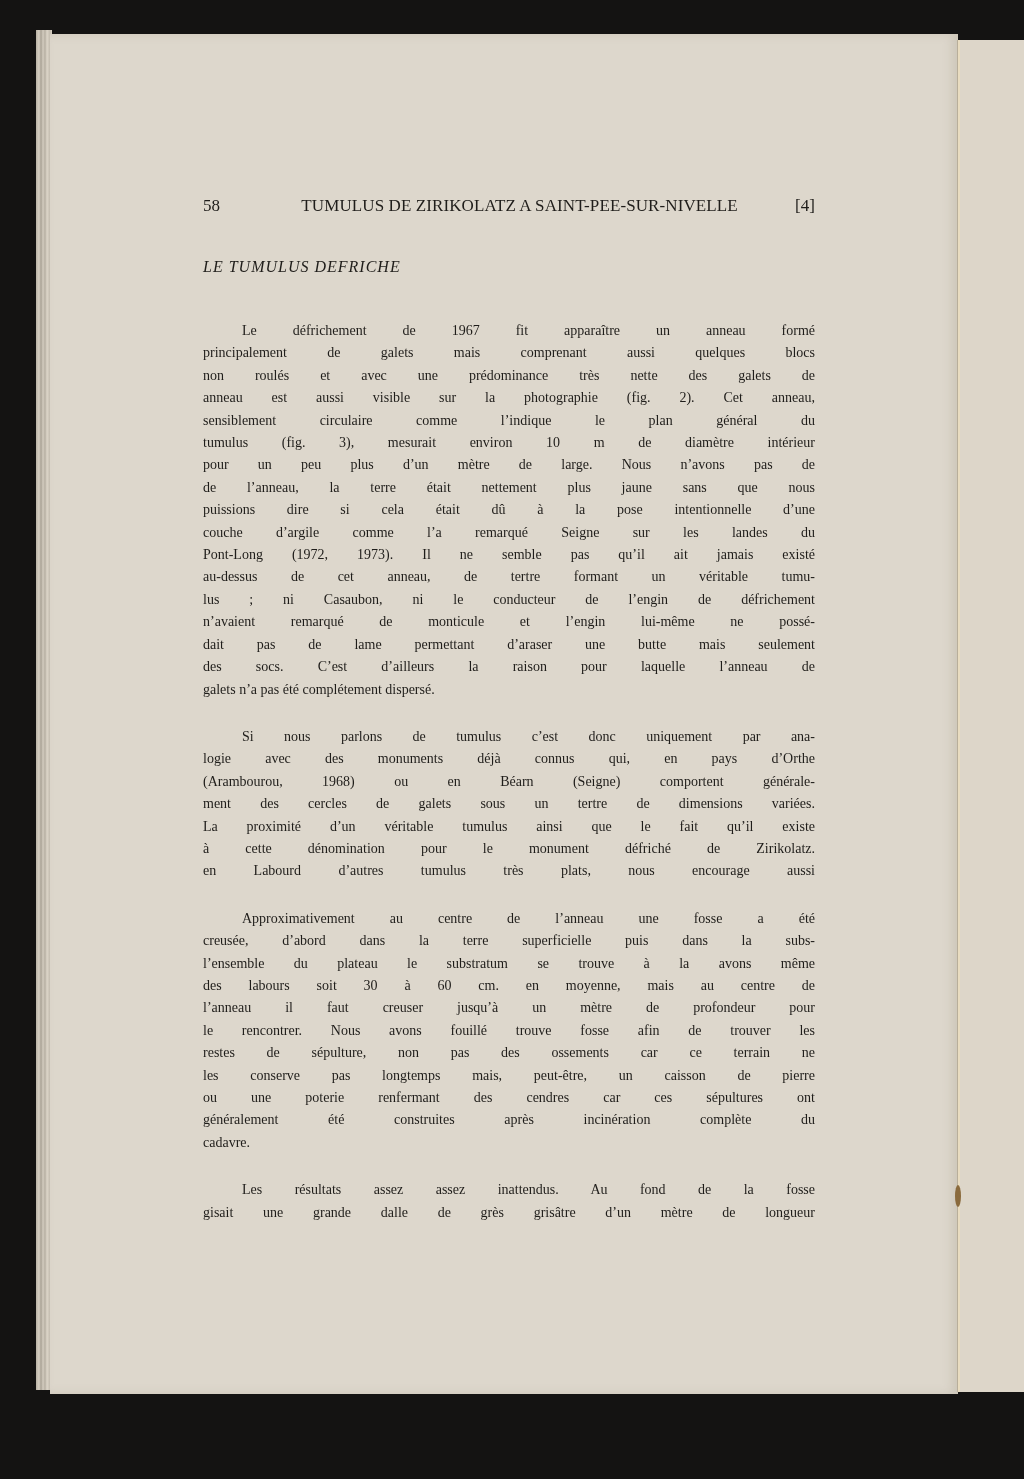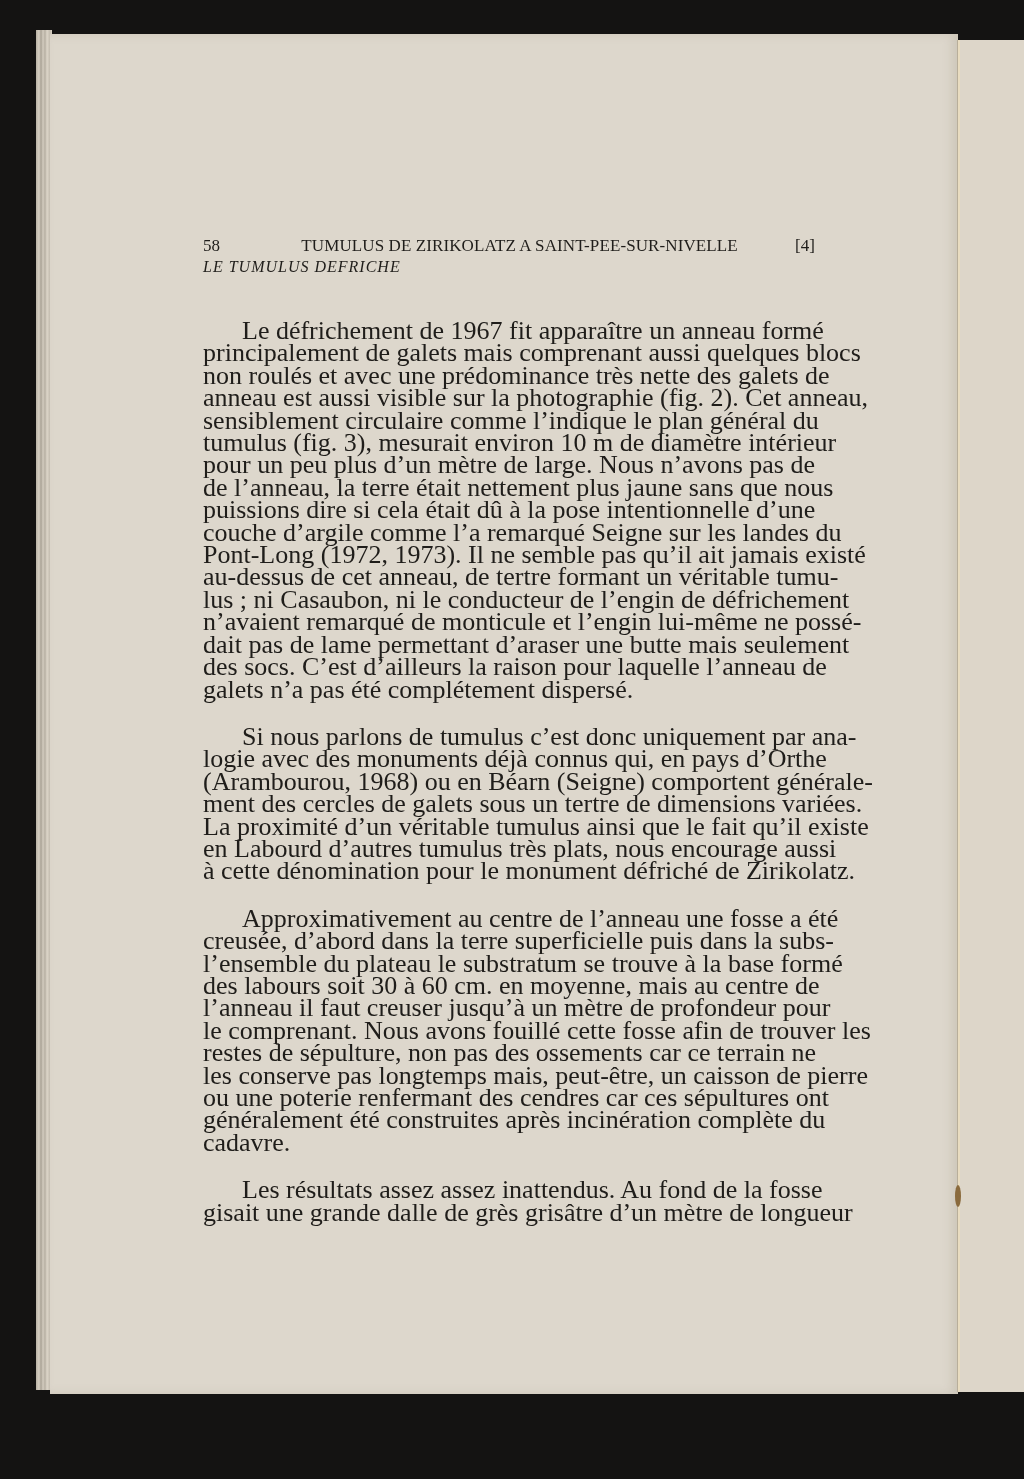--- a/index.html
+++ b/index.html
@@ -32,27 +32,27 @@
     }
     .content {
       position: absolute; left: 203px; top: 196px; width: 612px;
       font-family: "Liberation Serif", "DejaVu Serif", serif;
       color: #1f1d1a;
     }
     .running-head {
       display: flex; justify-content: center; align-items: baseline;
       font-size: 17px; letter-spacing: 0.1px; height: 26px;
     }
-    .rh-title { flex: 1; text-align: center; padding-left: 24px; margin-top: 40px; }
+    .rh-title { flex: 1; text-align: center; padding-left: 24px; }
     .section-title {
       margin-top: 36px; font-style: italic; font-size: 16px; letter-spacing: 1px;
       margin-bottom: 44px;
     }
     .para {
-      font-size: 26px; line-height: 22.4px; text-align: justify;
+      font-size: 14px; line-height: 22.4px; text-align: justify;
       margin: 0 0 25px 0;
     }
     .line {
       display: block; text-align: justify; text-align-last: justify;
       white-space: nowrap;
     }
     .line.last { text-align-last: left; }
     .line.indent { padding-left: 39px; }
   </style>
 </head>
@@ -92,31 +92,31 @@
     <span class="line">des socs. C’est d’ailleurs la raison pour laquelle l’anneau de</span>
     <span class="line last">galets n’a pas été complétement dispersé.</span>
   </div>
 
   <div class="para">
     <span class="line indent">Si nous parlons de tumulus c’est donc uniquement par ana-</span>
     <span class="line">logie avec des monuments déjà connus qui, en pays d’Orthe</span>
     <span class="line">(Arambourou, 1968) ou en Béarn (Seigne) comportent générale-</span>
     <span class="line">ment des cercles de galets sous un tertre de dimensions variées.</span>
     <span class="line">La proximité d’un véritable tumulus ainsi que le fait qu’il existe</span>
+    <span class="line">à cette dénomination pour le monument défriché de Zirikolatz.</span>
     <span class="line">en Labourd d’autres tumulus très plats, nous encourage aussi</span>
-    <span class="line">à cette dénomination pour le monument défriché de Zirikolatz.</span>
   </div>
 
   <div class="para">
     <span class="line indent">Approximativement au centre de l’anneau une fosse a été</span>
     <span class="line">creusée, d’abord dans la terre superficielle puis dans la subs-</span>
-    <span class="line">l’ensemble du plateau le substratum se trouve à la base formé</span>
+    <span class="line">l’ensemble du plateau le substratum se trouve à la avons même</span>
     <span class="line">des labours soit 30 à 60 cm. en moyenne, mais au centre de</span>
     <span class="line">l’anneau il faut creuser jusqu’à un mètre de profondeur pour</span>
-    <span class="line">le comprenant. Nous avons fouillé cette fosse afin de trouver les</span>
+    <span class="line">le rencontrer. Nous avons fouillé trouve fosse afin de trouver les</span>
     <span class="line">restes de sépulture, non pas des ossements car ce terrain ne</span>
     <span class="line">les conserve pas longtemps mais, peut-être, un caisson de pierre</span>
     <span class="line">ou une poterie renfermant des cendres car ces sépultures ont</span>
     <span class="line">généralement été construites après incinération complète du</span>
     <span class="line last">cadavre.</span>
   </div>
 
   <div class="para">
     <span class="line indent">Les résultats assez assez inattendus. Au fond de la fosse</span>
     <span class="line">gisait une grande dalle de grès grisâtre d’un mètre de longueur</span>

